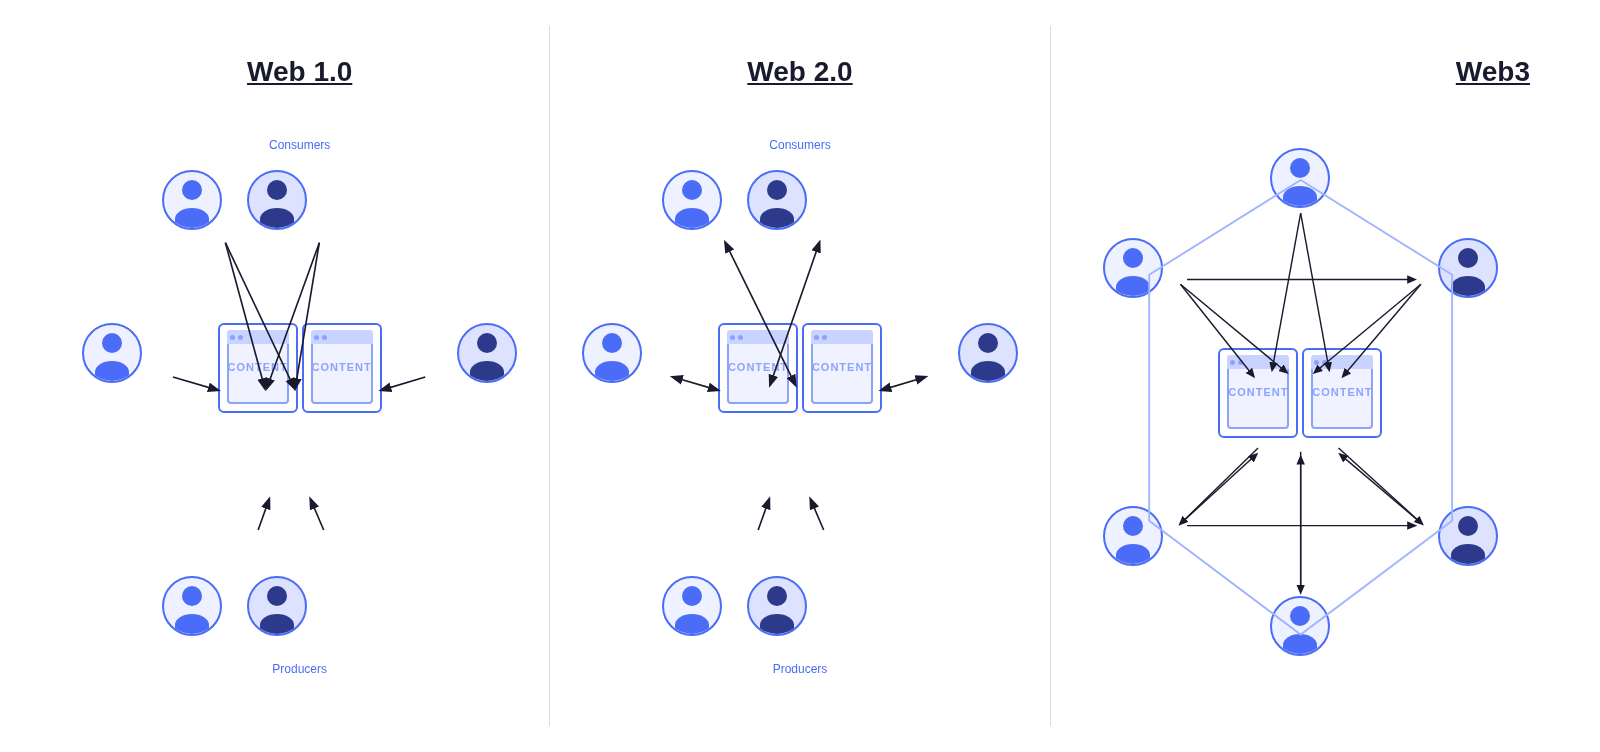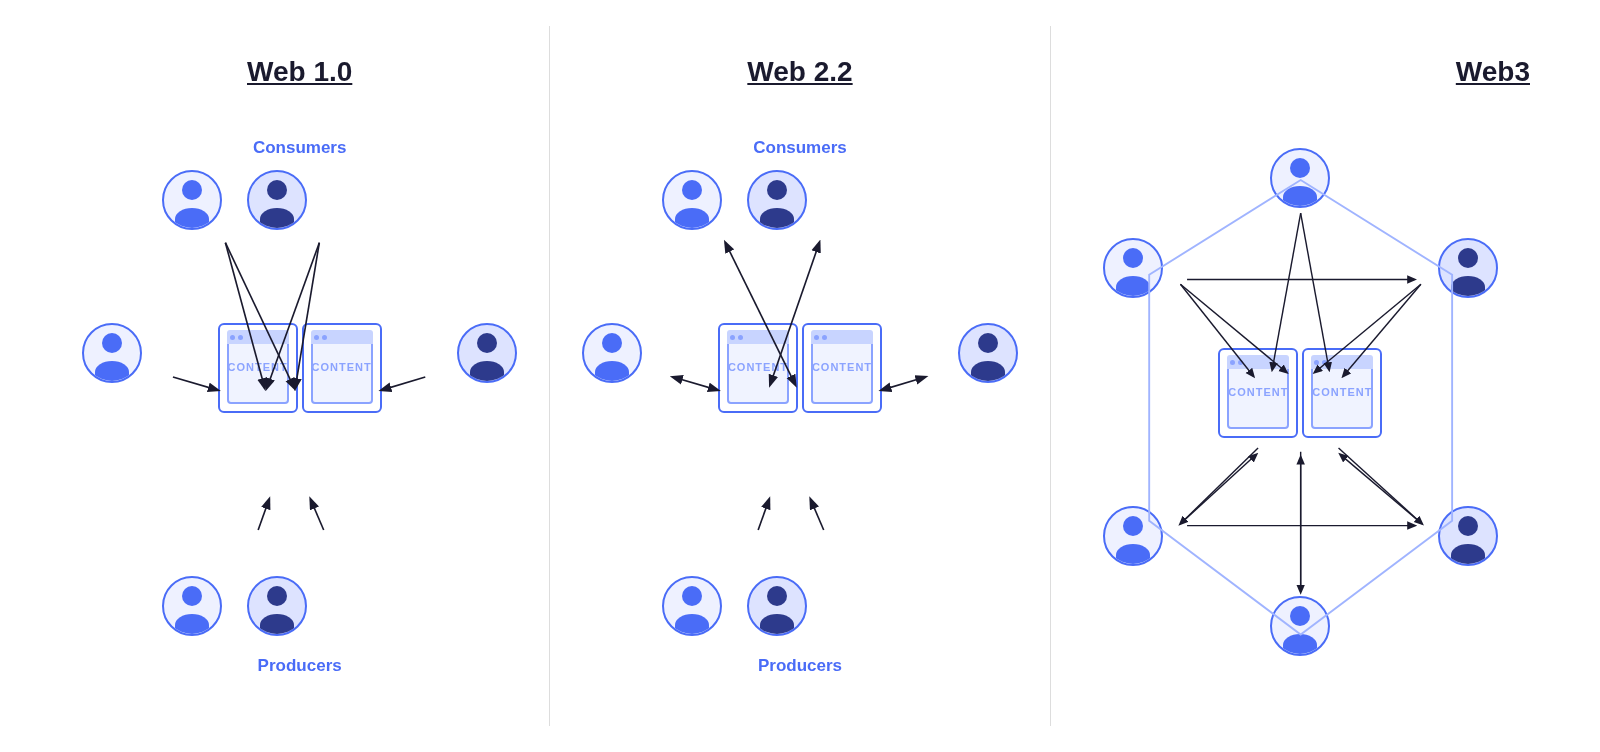--- a/index.html
+++ b/index.html
@@ -157,22 +157,22 @@
       top: 0;
       left: 0;
       width: 100%;
       height: 100%;
       pointer-events: none;
     }
 
     
     .group-label {
       position: absolute;
-      font-size: 17px;
-      font-weight: 700;
+      font-size: 12px;
+      font-weight: 400;
       color: #4a6cf7;
     }
   </style>
 </head>
 <body>
 
 <div class="diagram-container">
 
   <div class="section">
     <div class="section-title">Web 1.0</div>
@@ -264,21 +264,21 @@
 
         <line x1="305" y1="228" x2="265" y2="240" stroke="#1a1a2e" stroke-width="1.5" marker-end="url(#arrowhead1)"></line>
 
         <line x1="152" y1="368" x2="162" y2="340" stroke="#1a1a2e" stroke-width="1.5" marker-end="url(#arrowhead1)"></line>
         <line x1="212" y1="368" x2="200" y2="340" stroke="#1a1a2e" stroke-width="1.5" marker-end="url(#arrowhead1)"></line>
       </svg>
     </div>
   </div>
 
   <div class="section">
-    <div class="section-title">Web 2.2</div>
+    <div class="section-title">Web 2.0</div>
     <div class="diagram-area">
 
       <div class="group-label" style="top:10px; left:50%; transform:translateX(-50%);">Consumers</div>
 
       <div class="user-icon" style="top:42px; left:90px;">
         <div class="user-circle">
           <div class="user-head"></div>
           <div class="user-body"></div>
         </div>
       </div>

